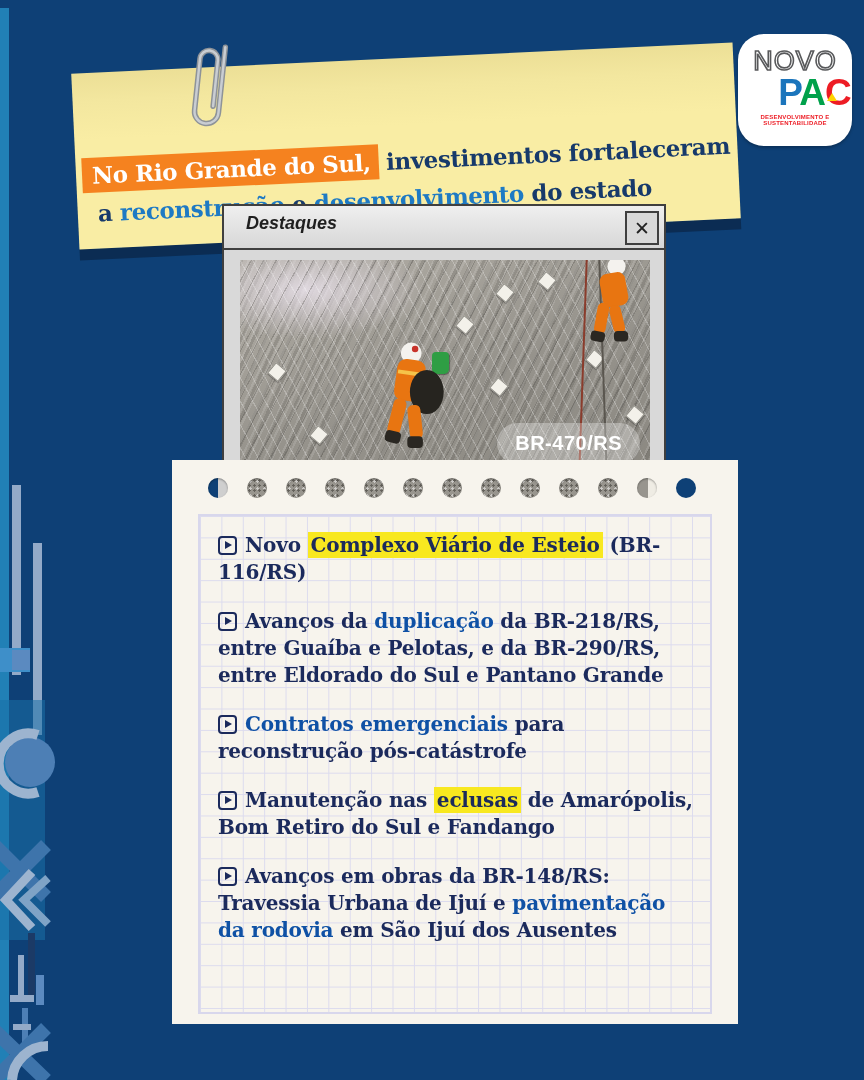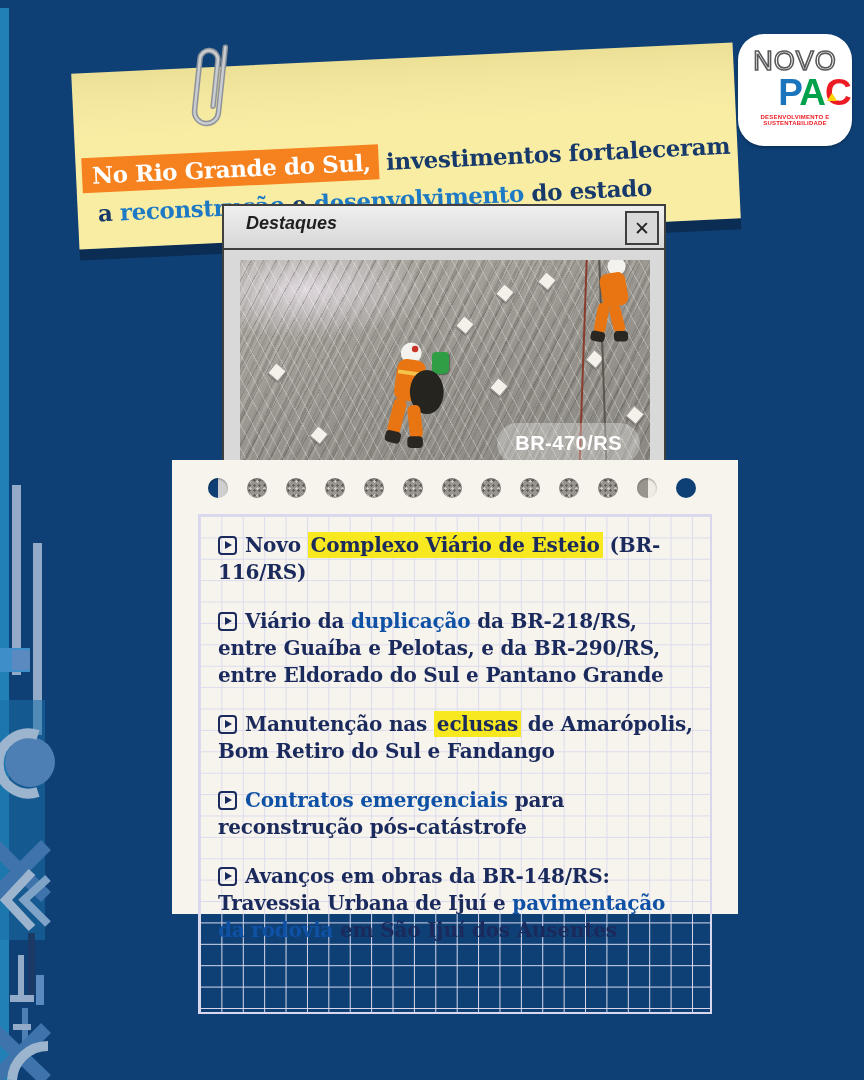--- a/index.html
+++ b/index.html
@@ -63,21 +63,21 @@
   .rope2{left:362px;background:#5a564f;transform:rotate(-2deg);}
   .green-obj{position:absolute;left:192px;top:92px;width:17px;height:22px;background:#2f9e44;
              border-radius:4px 4px 5px 5px;box-shadow:1px 1px 1px rgba(0,0,0,.35);}
   .worker{position:absolute;}
   .photo-caption{position:absolute;right:10px;bottom:8px;padding:9px 18px;
                  background:rgba(255,255,255,0.30);border-radius:24px;
                  font-family:"Liberation Sans",sans-serif;font-weight:700;font-size:20px;
                  color:#ffffff;letter-spacing:0.5px;}
 
   
-  .pad{position:absolute;left:172px;top:460px;width:566px;height:454px;background:#f7f4ed;}
+  .pad{position:absolute;left:172px;top:460px;width:566px;height:564px;background:#f7f4ed;}
   .holes{position:absolute;left:36px;top:18px;display:flex;gap:19px;}
   .hole{width:20px;height:20px;border-radius:50%;flex:0 0 auto;
         background-color:#98958e;
         background-image:radial-gradient(rgba(58,56,50,0.55) 1.2px, transparent 1.4px),
                          radial-gradient(rgba(255,255,255,0.5) 1px, transparent 1.2px);
         background-size:5px 5px,7px 7px;box-shadow:inset 0 1px 2px rgba(0,0,0,.35);}
   .hole.first{background-image:none;background:linear-gradient(90deg,#0e4076 0 52%,#cfcfcf 52%);}
   .hole.split{background-image:none;background:linear-gradient(90deg,#98958e 0 55%,#efece4 55%);}
   .hole.last{background-image:none;background:#0e4076;box-shadow:none;}
   .grid{position:absolute;left:26px;top:54px;width:514px;height:500px;
@@ -198,20 +198,20 @@
       <span class="hole"></span>
       <span class="hole"></span>
       <span class="hole"></span>
       <span class="hole"></span>
       <span class="hole"></span>
       <span class="hole split"></span>
       <span class="hole last"></span>
     </div>
     <div class="grid">
       <div class="item"><span class="play-icon"></span><span><span>Novo </span><span class="s-hl">Complexo Viário de Esteio</span><span> (BR-116/RS)</span></span></div>
-      <div class="item"><span class="play-icon"></span><span><span>Viário da </span><span class="s-blue">duplicação</span><span> da BR-218/RS, entre Guaíba e Pelotas, e da BR-290/RS, entre Eldorado do Sul e Pantano Grande</span></span></div>
+      <div class="item"><span class="play-icon"></span><span><span>Avanços da </span><span class="s-blue">duplicação</span><span> da BR-218/RS, entre Guaíba e Pelotas, e da BR-290/RS, entre Eldorado do Sul e Pantano Grande</span></span></div>
+      <div class="item"><span class="play-icon"></span><span><span class="s-blue">Contratos emergenciais</span><span> para reconstrução pós-catástrofe</span></span></div>
       <div class="item"><span class="play-icon"></span><span><span>Manutenção nas </span><span class="s-hl">eclusas</span><span> de Amarópolis, Bom Retiro do Sul e Fandango</span></span></div>
-      <div class="item"><span class="play-icon"></span><span><span class="s-blue">Contratos emergenciais</span><span> para reconstrução pós-catástrofe</span></span></div>
       <div class="item"><span class="play-icon"></span><span><span>Avanços em obras da BR-148/RS: Travessia Urbana de Ijuí e </span><span class="s-blue">pavimentação da rodovia</span><span> em São Ijuí dos Ausentes</span></span></div>
     </div>
   </div>
 
 </div>
 
 </body></html>

